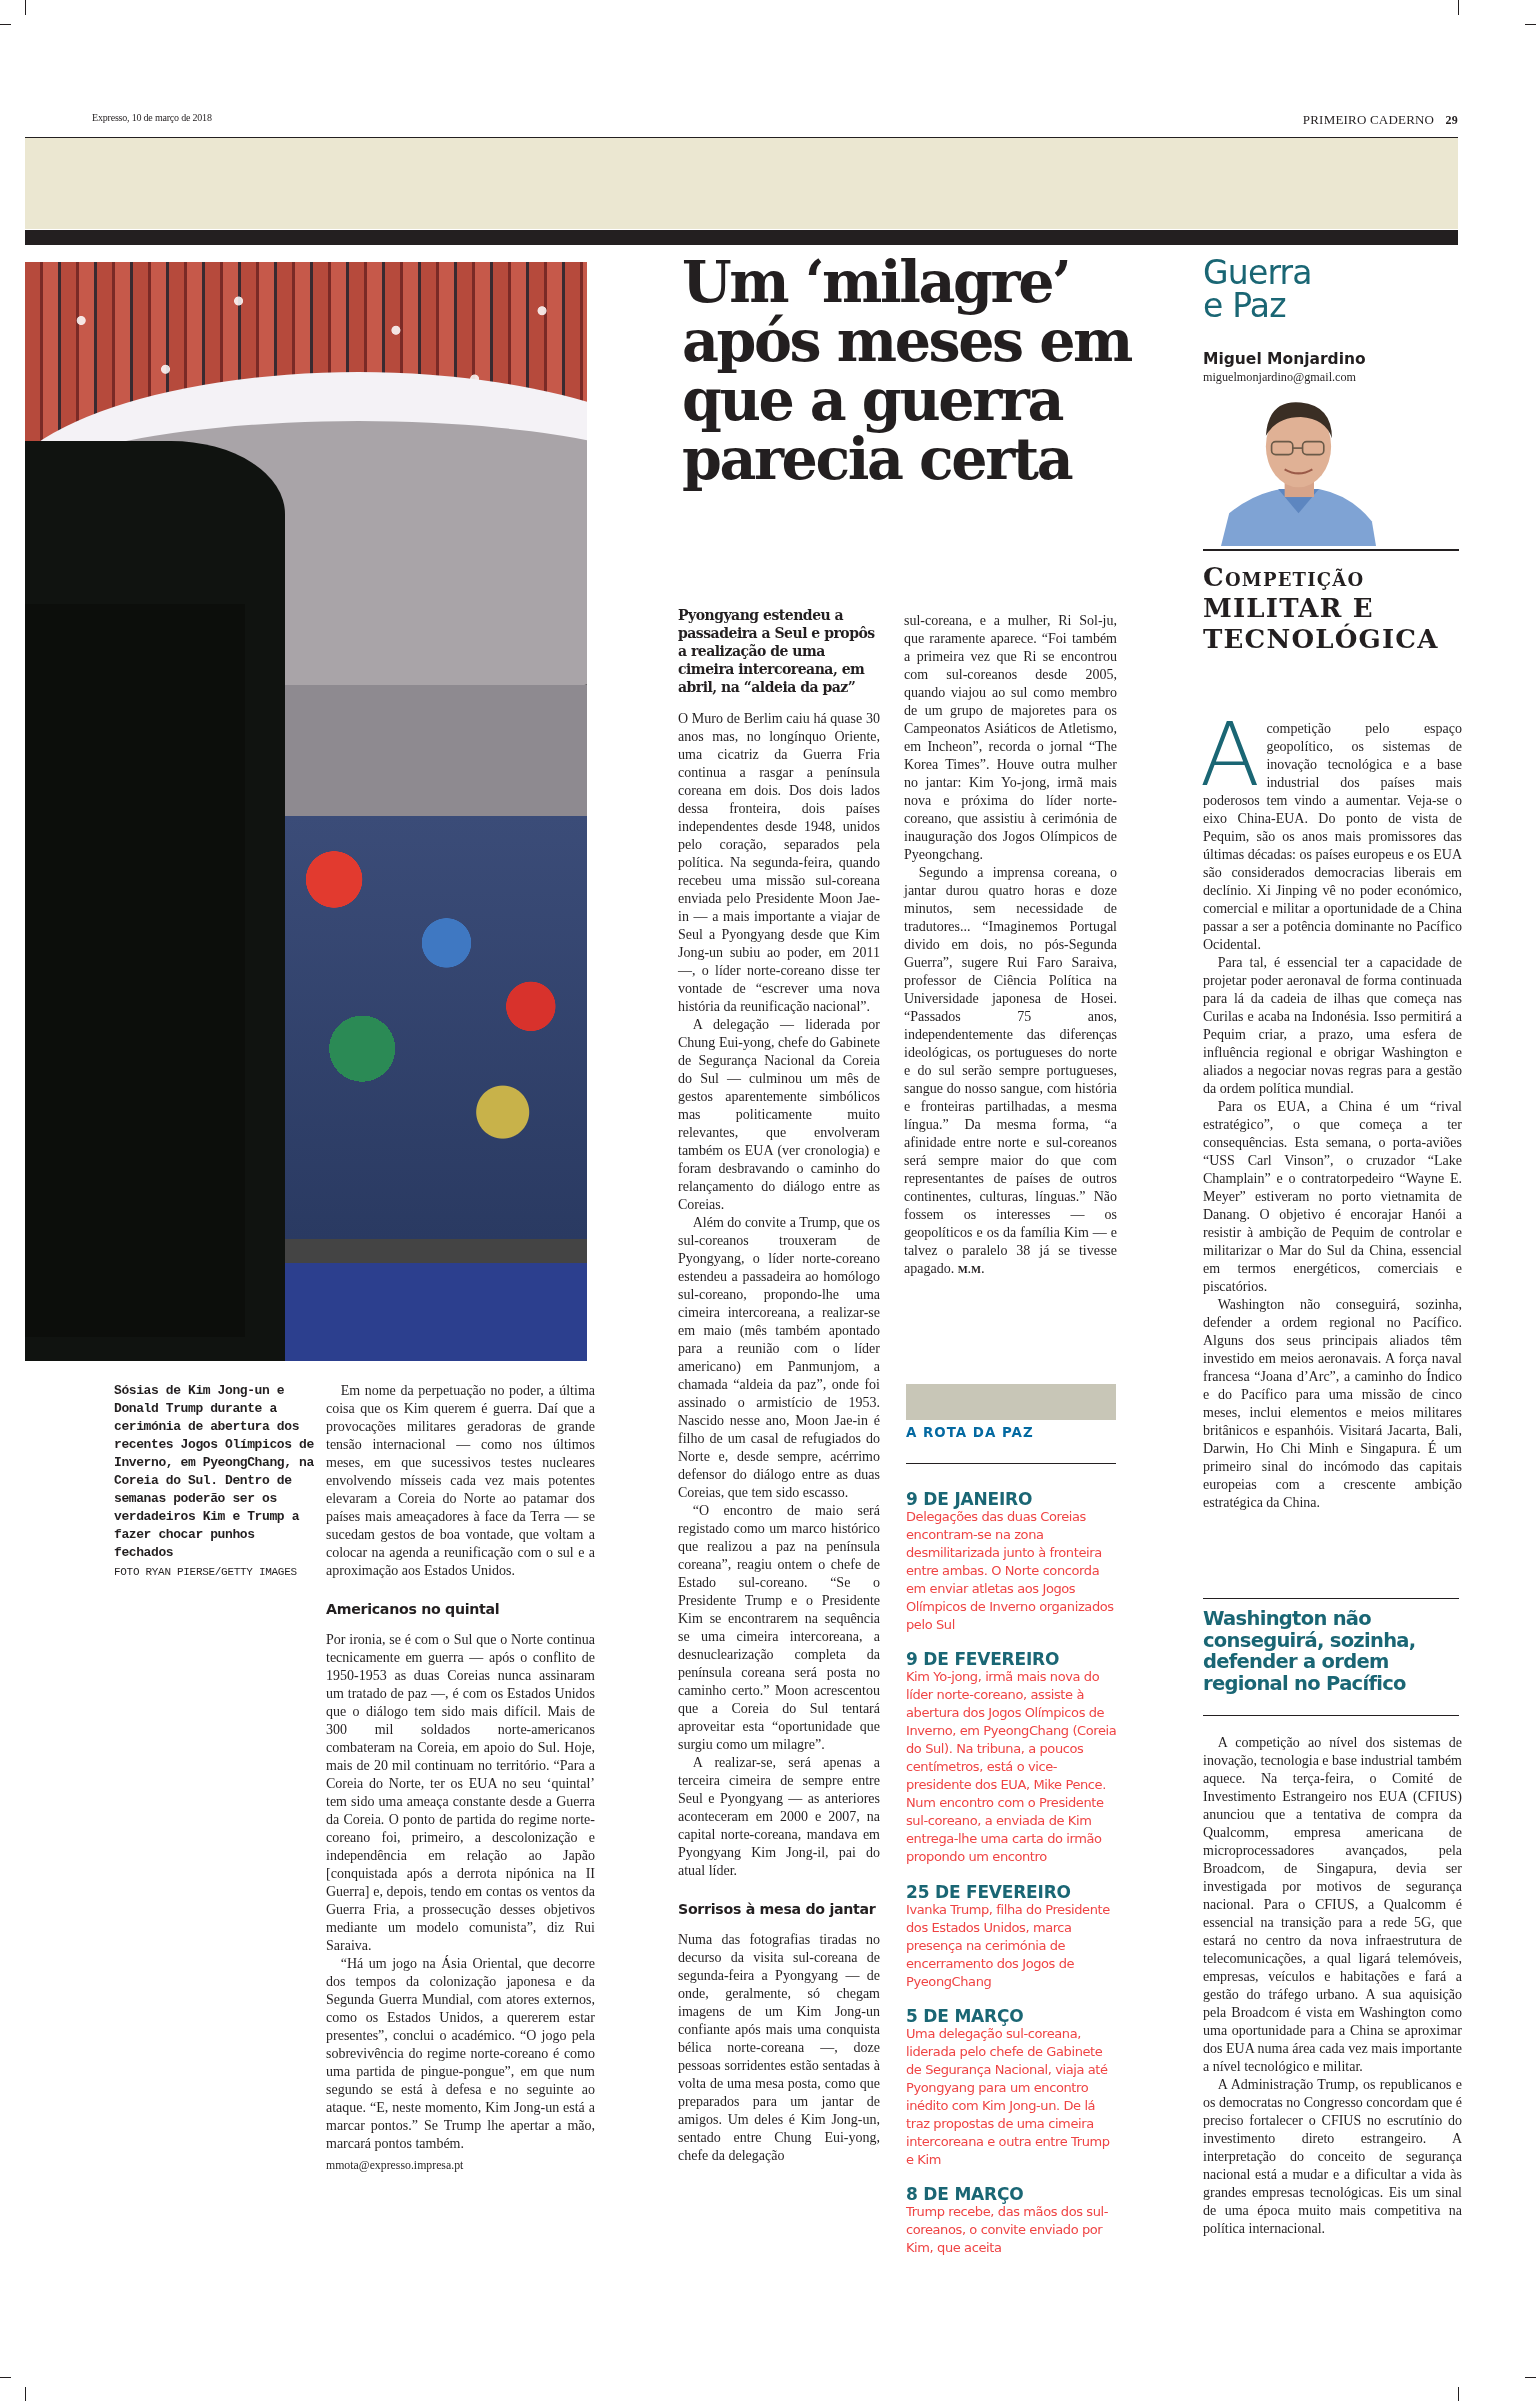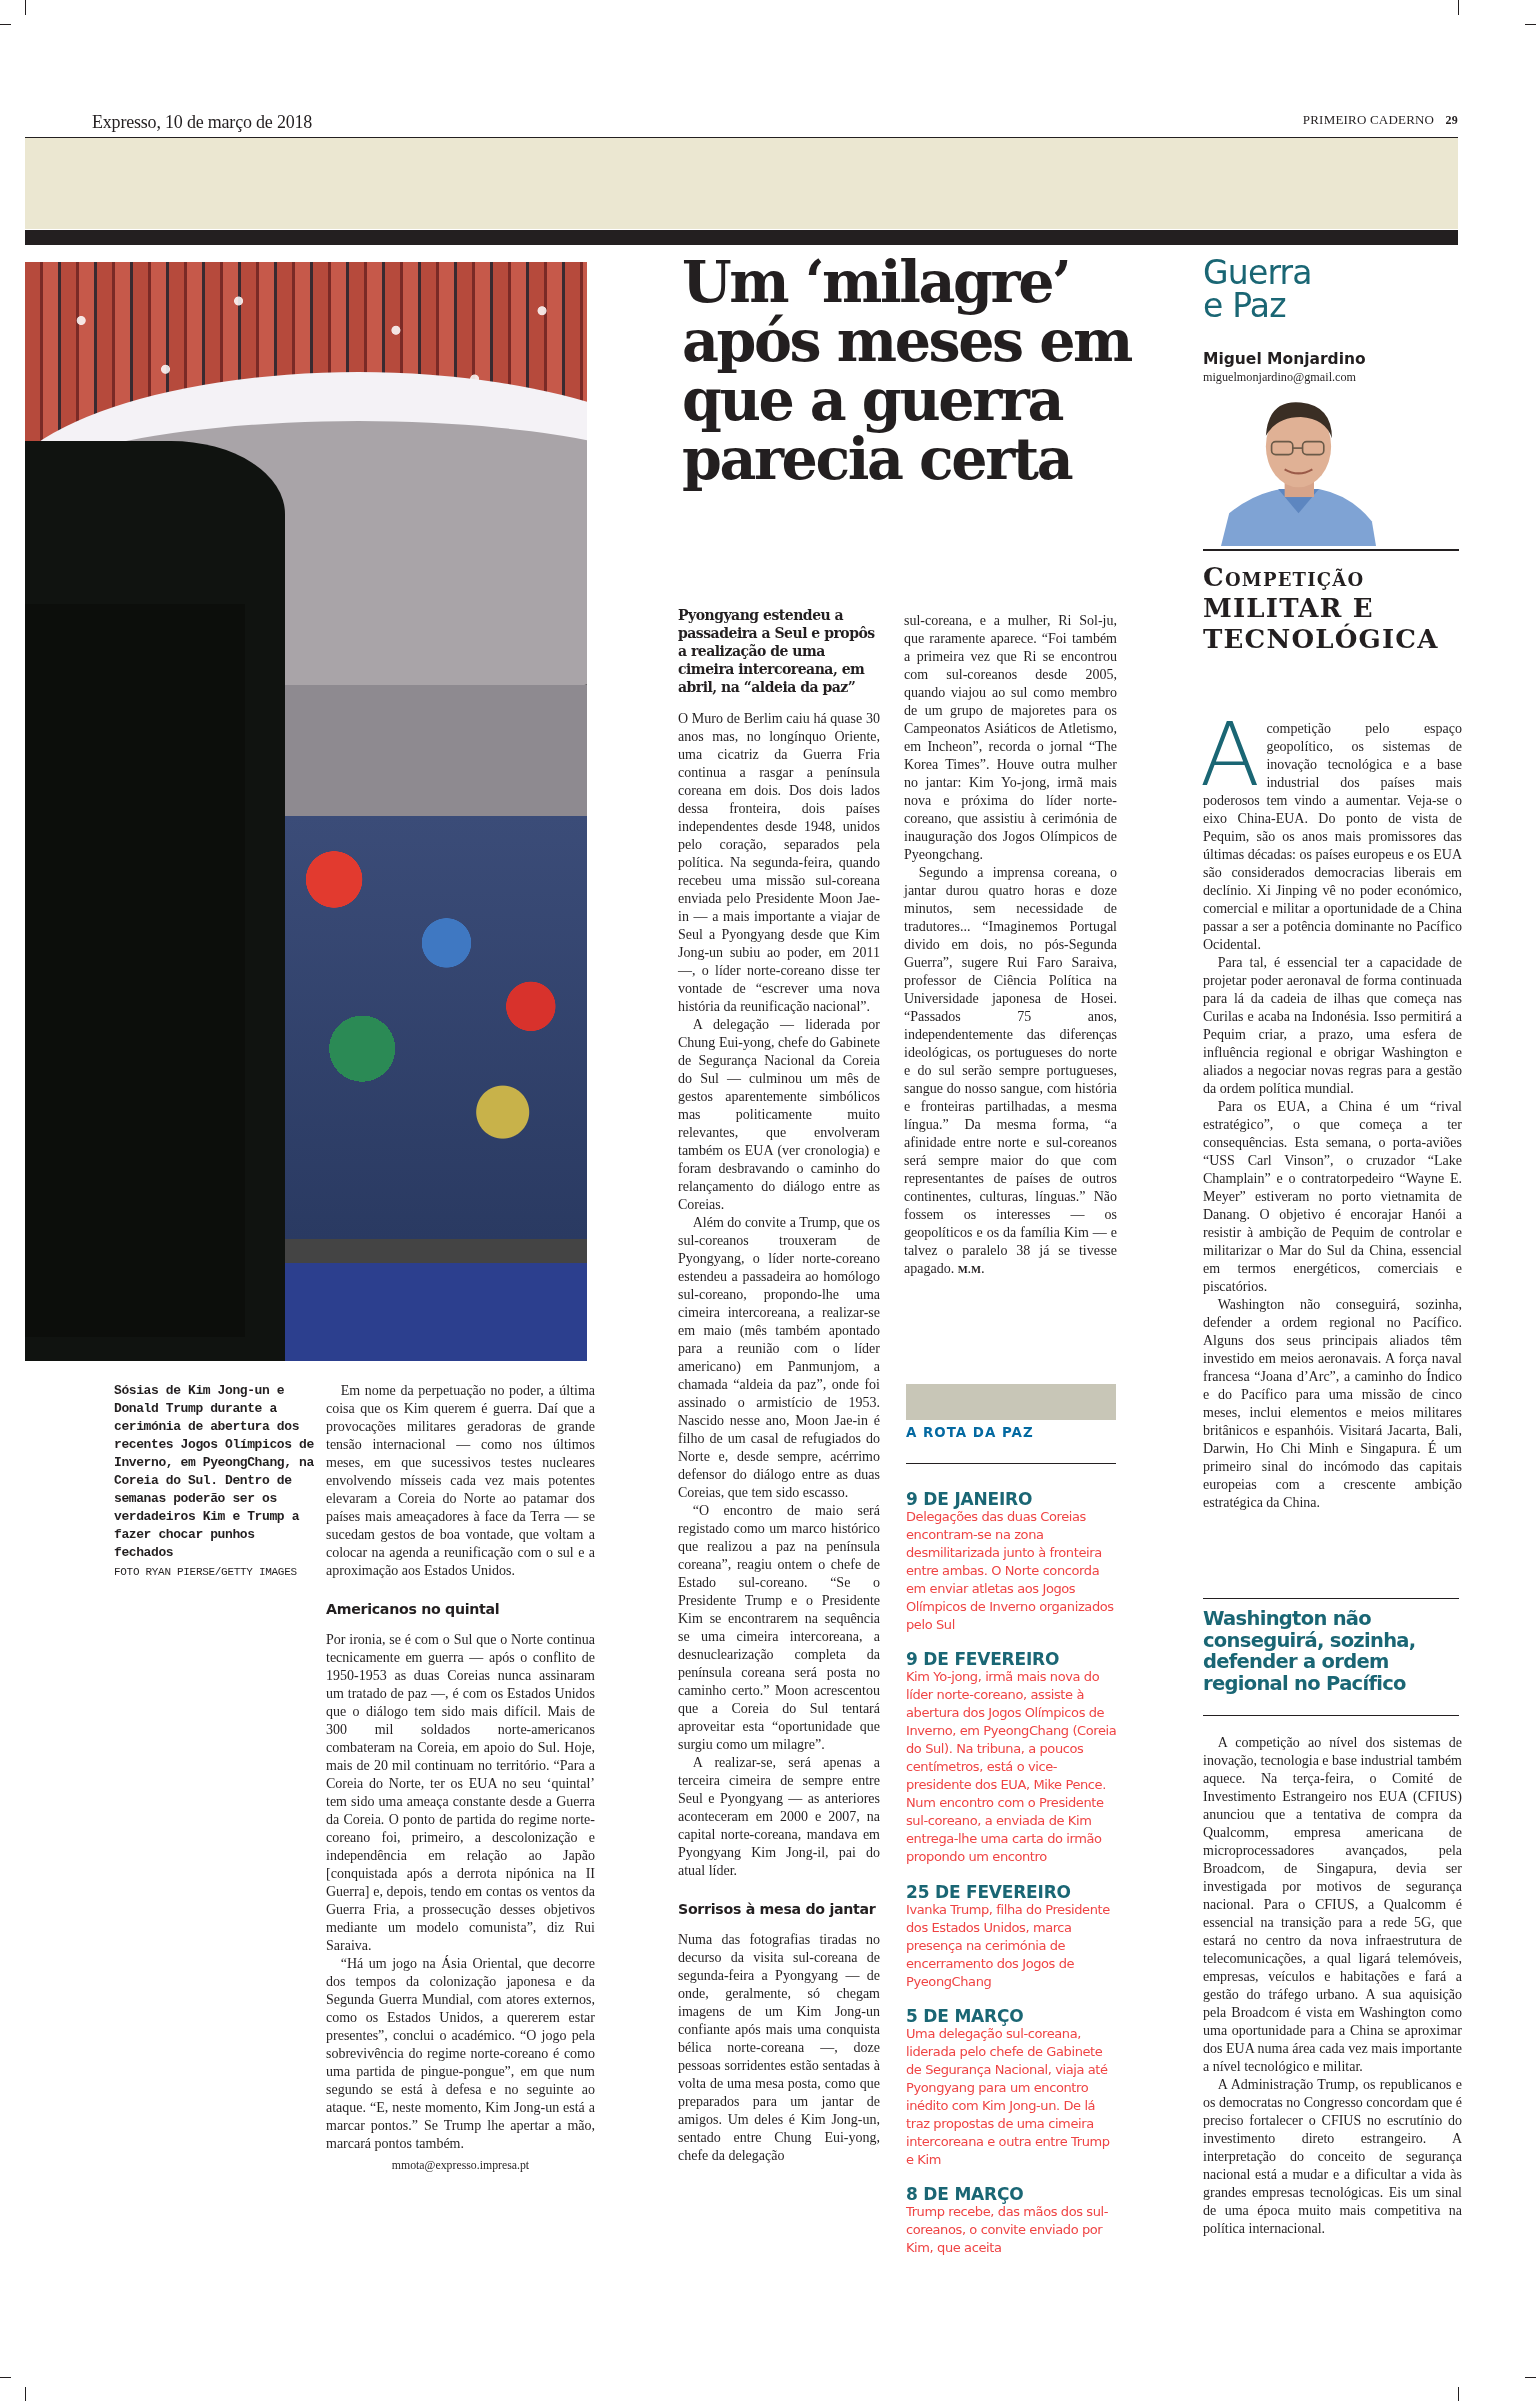--- a/index.html
+++ b/index.html
@@ -3,21 +3,21 @@
 <meta charset="utf-8">
 <style>
   * { box-sizing: border-box; margin: 0; padding: 0; }
   html, body { width: 1536px; height: 2401px; background: #ffffff; }
   body { position: relative; font-family: "Liberation Serif", "DejaVu Serif", serif; color: #231f20; overflow: hidden; }
 
   .abs { position: absolute; }
 
   
   .header-bar { left: 92px; top: 112px; width: 1366px; height: 26px; }
-  .header-left { position: absolute; left: 0; top: 0; font-size: 18px; letter-spacing: -0.2px; }
+  .header-left { position: absolute; left: 0; top: 0; font-size: 10px; letter-spacing: -0.2px; }
   .header-right { position: absolute; right: 0; top: 0; font-size: 13px; letter-spacing: 0.2px; }
   .header-right .pnum { font-weight: bold; font-size: 12px; margin-left: 11.4px; }
   .header-rule { left: 25px; top: 137px; width: 1433px; height: 1.6px; background: #231f20; }
   .ad-band { left: 25px; top: 138px; width: 1433px; height: 91px; background: #ebe7d1; }
   .black-band { left: 25px; top: 230px; width: 1433px; height: 14.7px; background: #231f20; }
 
   
   .crop { position: absolute; background: #231f20; }
 
   
@@ -72,21 +72,21 @@
 
   .deck { left: 678px; top: 606px; width: 202px; font-family: "DejaVu Serif", "Liberation Serif", serif; font-weight: bold; font-size: 14px; line-height: 18px; letter-spacing: -0.5px; }
 
   .colA { left: 678px; top: 710px; width: 202px; }
   .colB { left: 904px; top: 612px; width: 213px; }
   .colC { left: 326px; top: 1382px; width: 269px; }
   .colD { left: 1203px; top: 720px; width: 259px; }
   .colE { left: 1203px; top: 1734px; width: 259px; }
 
   .subhead { font-family: "DejaVu Sans", "Liberation Sans", sans-serif; font-weight: bold; font-size: 14.2px; line-height: 18px; margin: 19.5px 0 13px 0; letter-spacing: -0.3px; }
-  .sig { text-align: center; font-size: 11.8px; margin-top: 3.3px; }
+  .sig { font-size: 11.8px; margin-top: 3.3px; }
   .mm { font-weight: bold; font-size: 10.6px; letter-spacing: 0.4px; }
 
   .dropcap { float: left; font-family: "DejaVu Sans", "Liberation Sans", sans-serif; font-weight: 200; font-size: 88px; line-height: 65px; color: #1a6674; margin: 1.6px 6.5px 0 -3.3px; }
 
   
   .caption { left: 114px; top: 1382px; width: 204px; font-family: Liberation Mono, monospace; font-weight: bold; font-size: 13px; line-height: 18px; letter-spacing: -0.4px; color: #231f20; }
   .credit { font-weight: normal; font-size: 11px; letter-spacing: -0.3px; display: block; margin-top: 0.8px; }
 
   
   .tl-gray { left: 906px; top: 1384px; width: 210px; height: 36px; background: #c8c6b7; }

